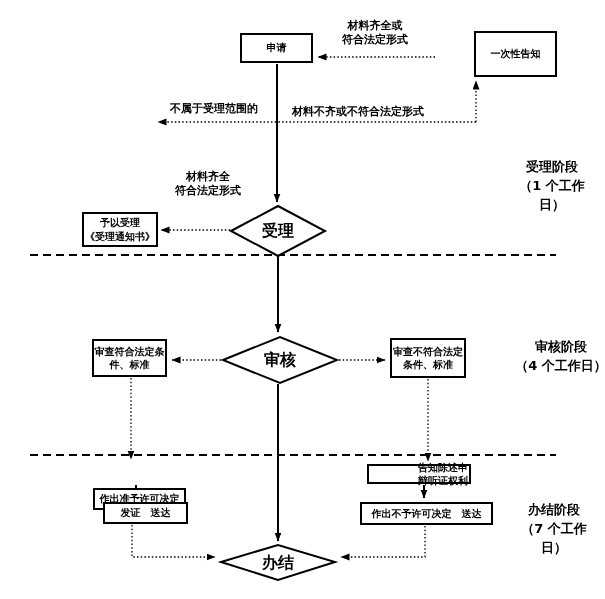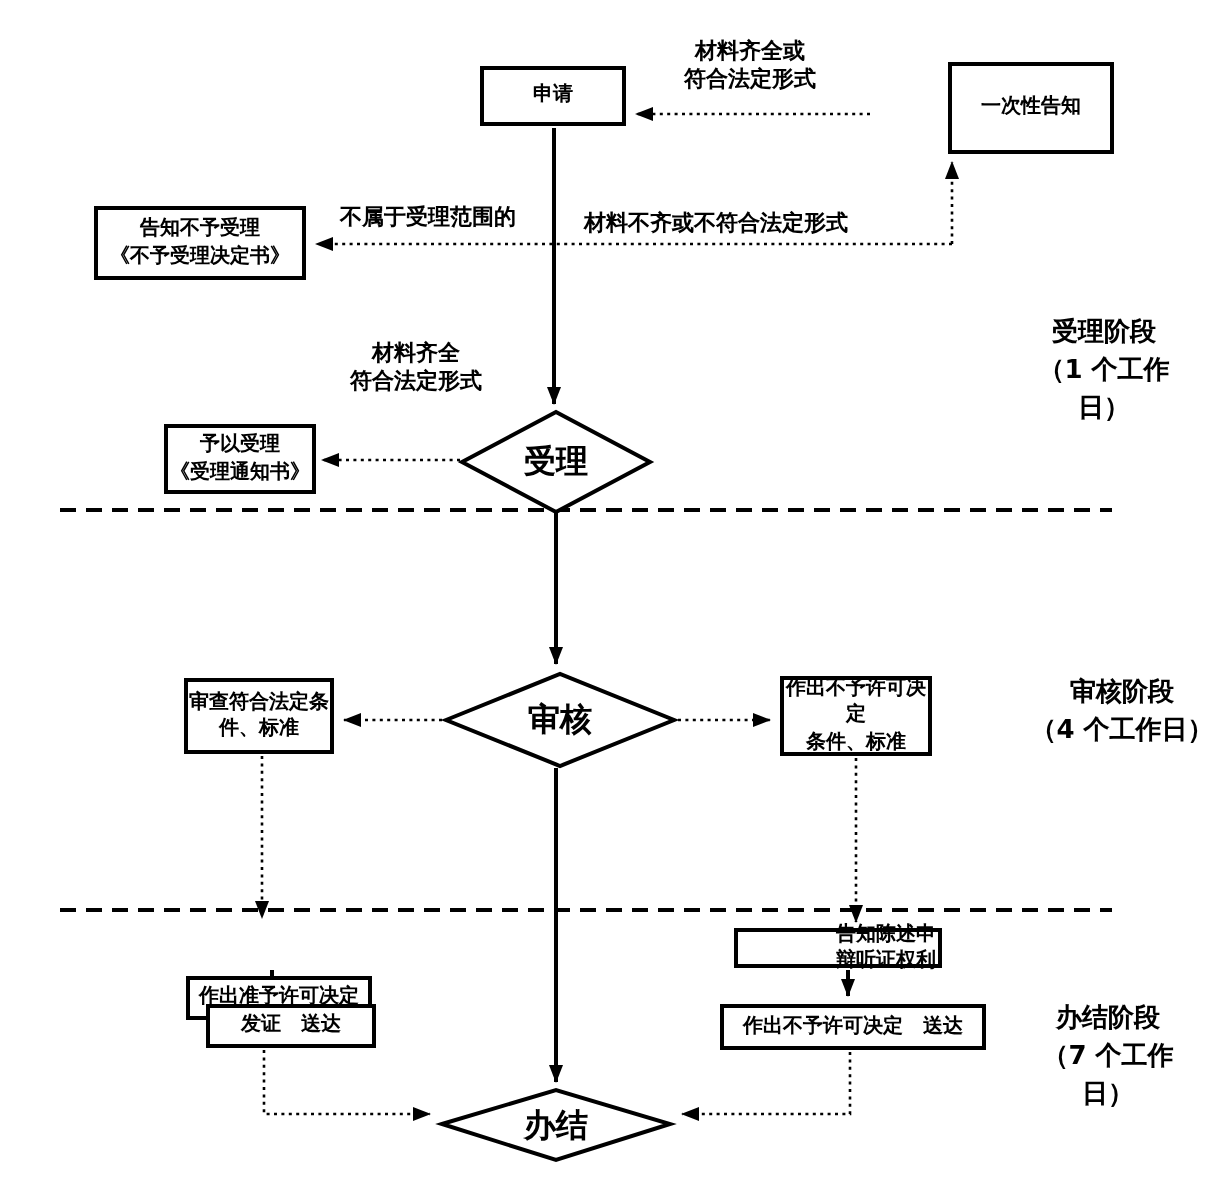--- a/index.html
+++ b/index.html
@@ -96,30 +96,28 @@
 
     <polygon points="231,231 278,206 325,231 278,256" fill="#ffffff" stroke="#000000" stroke-width="2"></polygon>
     <polygon points="223,360 280,337 337,360 280,383" fill="#ffffff" stroke="#000000" stroke-width="2"></polygon>
     <polygon points="221,562 278,545 335,562 278,580" fill="#ffffff" stroke="#000000" stroke-width="2"></polygon>
   </svg>
 
   <div class="node" style="left:240px; top:33px; width:73px; height:30px;">申请</div>
 
   <div class="node" style="left:435px; top:31px; width:83px; height:46px;margin-left:39px;">一次性告知</div>
 
-  <div class="node" style="left:47px; top:103px; width:106px; height:37px;">告知不予受理
-《不予受理决定书》</div>
 
   <div class="node" style="left:82px; top:212px; width:76px; height:35px;">予以受理
 《受理通知书》</div>
 
   <div class="node" style="left:92px; top:339px; width:75px; height:38px;">审查符合法定条
 件、标准</div>
 
-  <div class="node" style="left:390px; top:338px; width:76px; height:40px;">作出不予许可决定
+  <div class="node" style="left:390px; top:338px; width:76px; height:40px;">审查不符合法定
 条件、标准</div>
 
   <div class="node" style="left:93px; top:488px; width:93px; height:22px;">作出准予许可决定</div>
 
   <div class="node" style="left:103px; top:502px; width:85px; height:22px;">发证　送达</div>
 
   <div class="node" style="left:367px; top:464px; width:104px; height:20px;padding-left:48px;">告知陈述申辩听证权利</div>
 
   <div class="node" style="left:360px; top:502px; width:133px; height:23px;">作出不予许可决定　送达</div>
 

